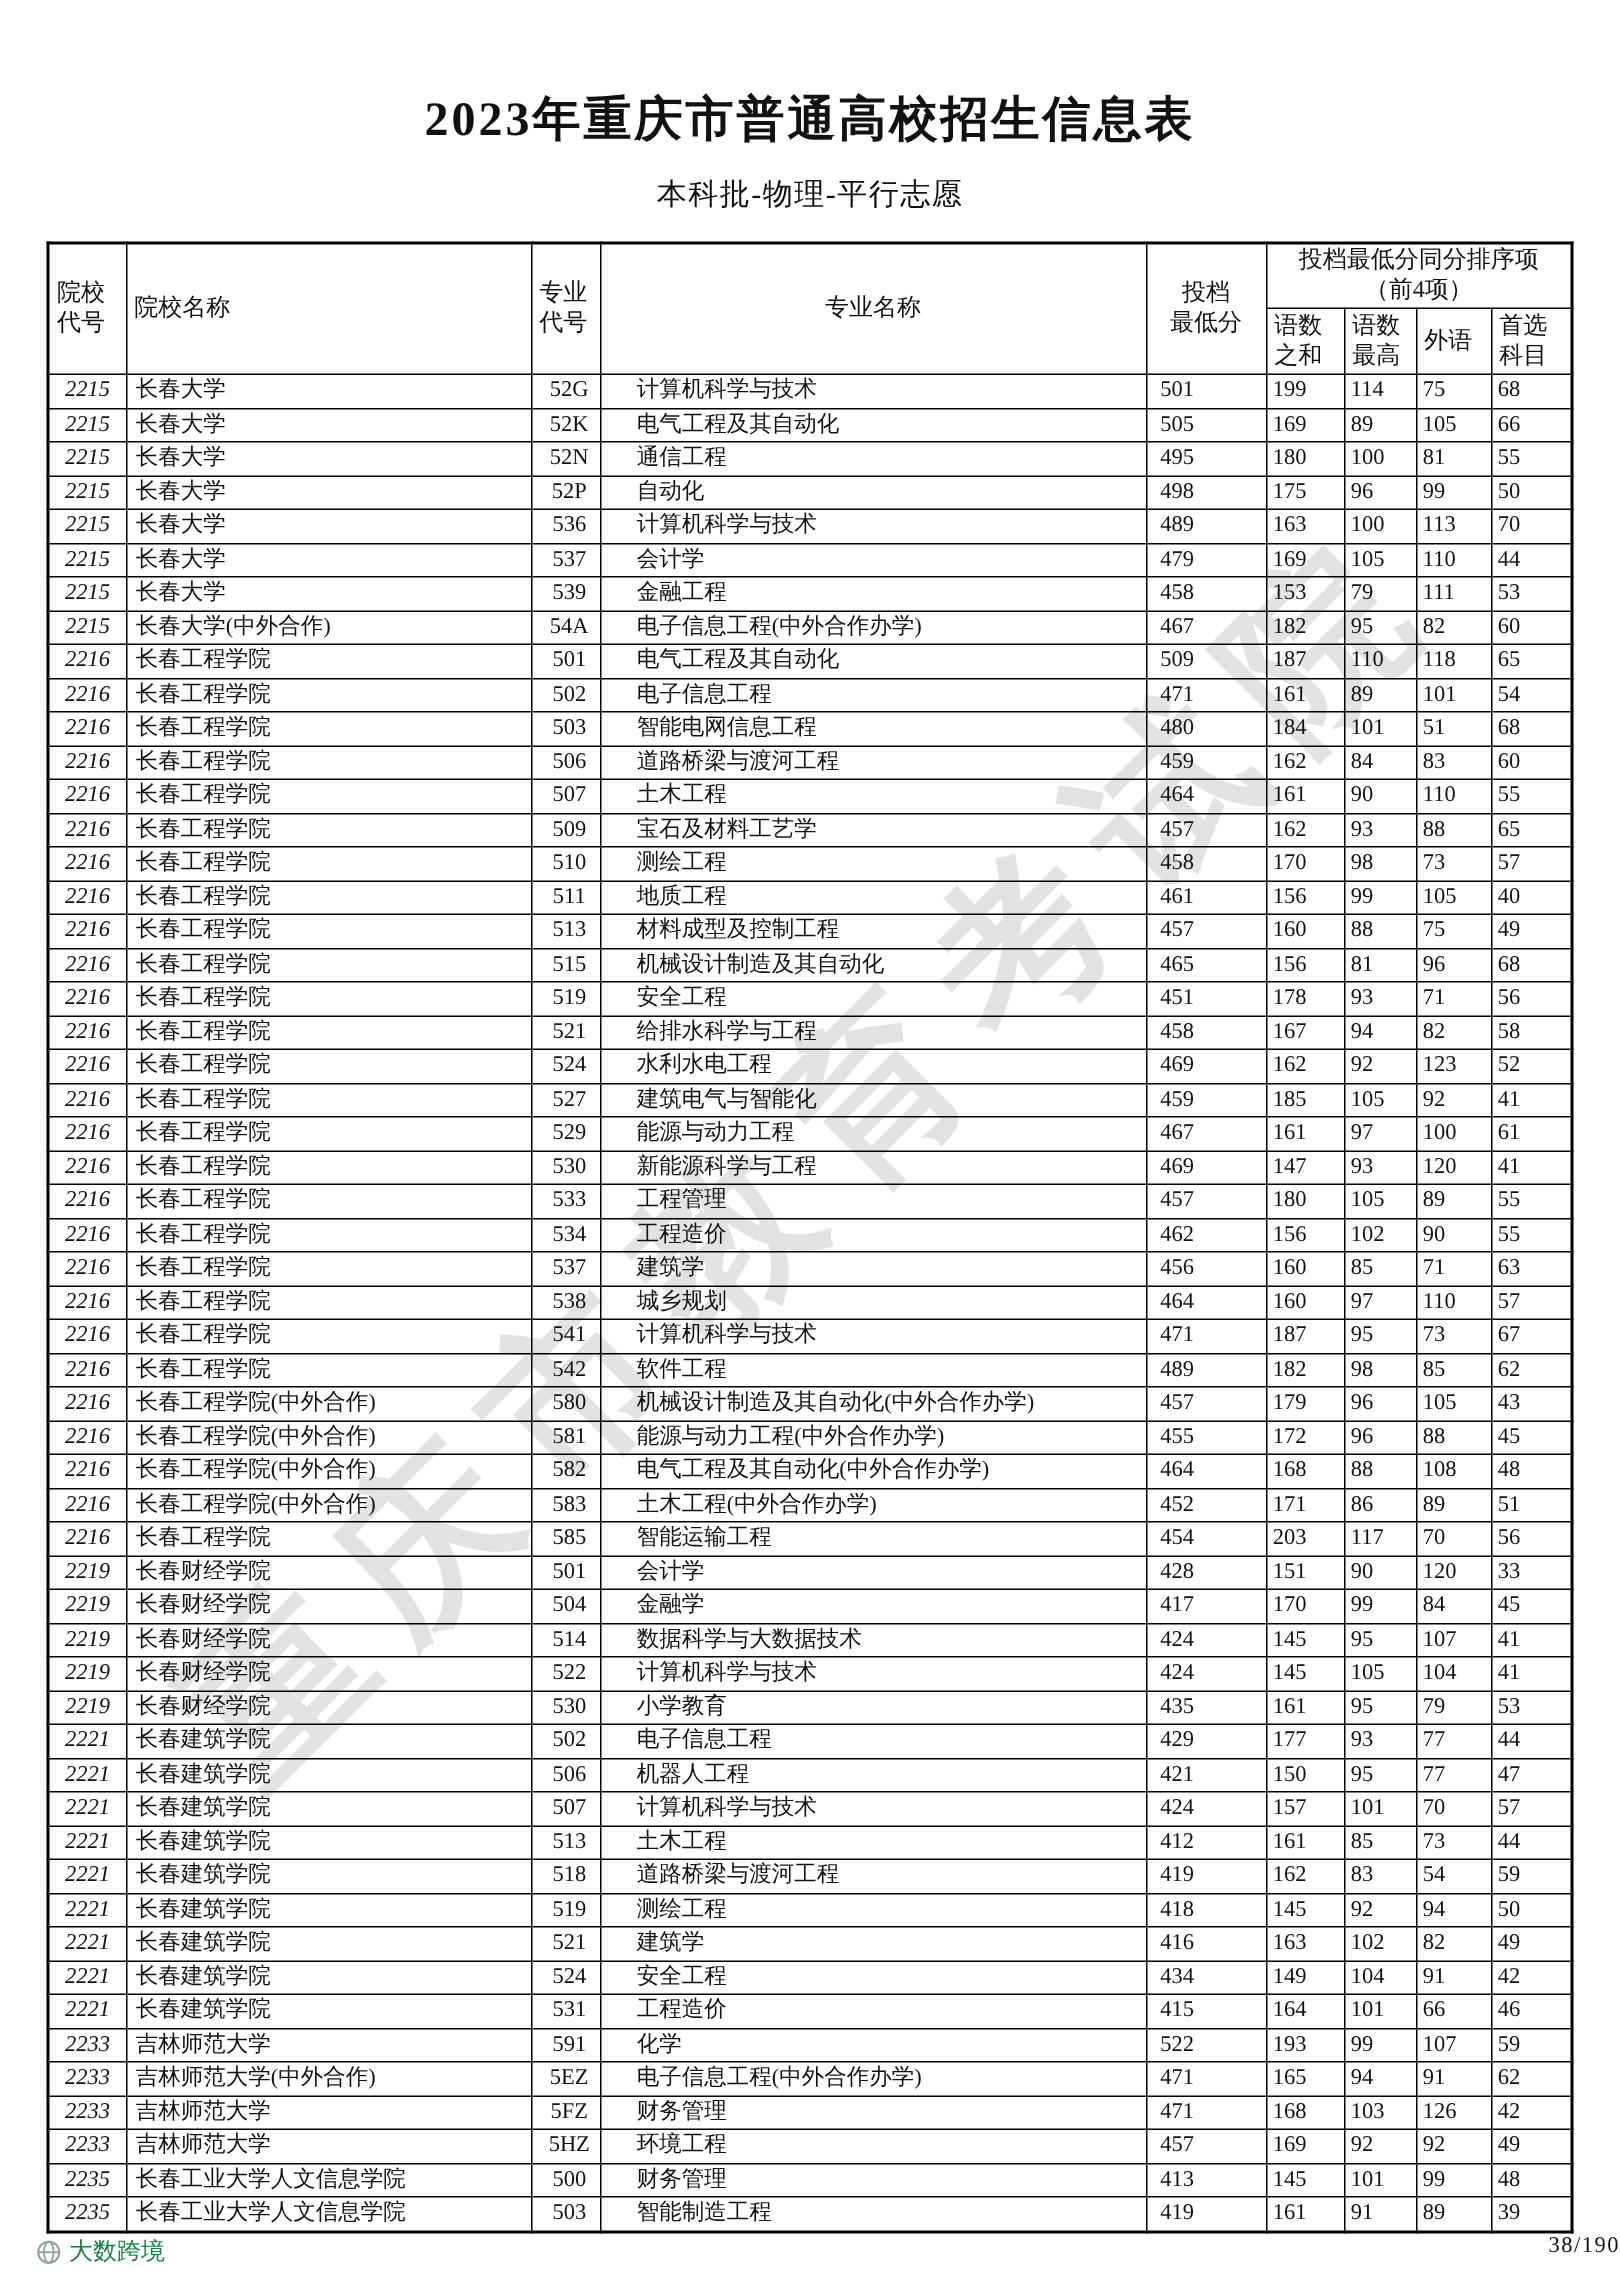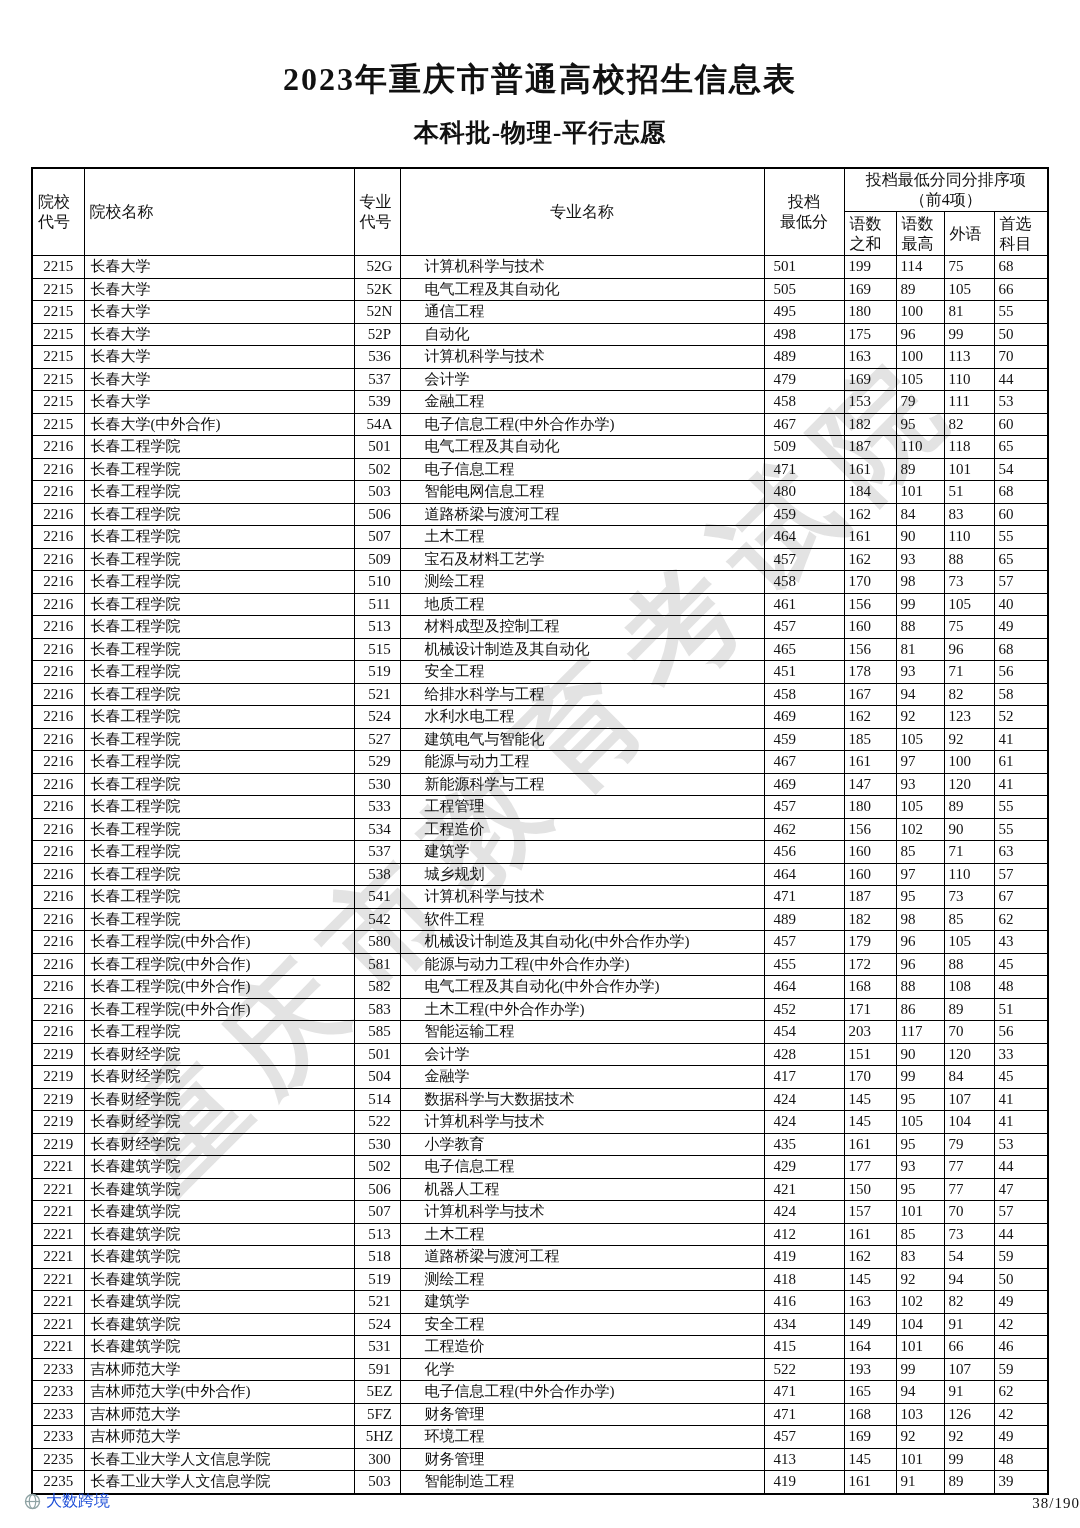--- a/index.html
+++ b/index.html
@@ -29,22 +29,22 @@
     margin:0;
     padding-top:58px;
     text-align:center;
     font-size:32px;
     font-weight:bold;
     letter-spacing:2px;
   }
   .subtitle{
     margin:14px 0 0 0;
     text-align:center;
-    font-size:25px;
-    font-weight:bold;
+    font-size:20px;
+    font-weight:normal;
     letter-spacing:1px;
   }
   table.grid{
     width:1016px;
     margin:18px auto 0 auto;
     border-collapse:collapse;
     table-layout:fixed;
     border:2px solid #000;
   }
   table.grid th, table.grid td{
@@ -65,37 +65,37 @@
   th.ct{text-align:center;}
   th.group{text-align:center;font-size:14px;}
   tbody td{
     height:21.5px;
     font-size:15px;
     line-height:1;
     padding:0 0 0 4px;
     text-align:left;
     vertical-align:middle;
   }
-  tbody td.c0{text-align:center;padding:0;}
+  tbody td.c0{text-align:center;padding:0;font-style:italic;}
   tbody td.c1{padding-left:6px;margin-left:45px;}
   tbody td.c2{padding-left:5px;text-align:center;}
   tbody td.c3{padding-left:24px;}
   tbody td.c4{padding-left:9px;}
   .pagenum{
     text-align:right;
     font-size:15px;
     letter-spacing:1px;
   }
   .logo{
     position:absolute;
     left:24px;bottom:16px;
     display:flex;
     align-items:center;
     gap:5px;
-    color:#1d4ed8;
+    color:#15803d;
     font-size:16px;
     font-family:"Liberation Sans","DejaVu Sans",sans-serif;
     z-index:1;
   }
   .logo-icon svg{display:block;}
 </style>
 </head>
 <body>
 
 <div class="page">
@@ -721,21 +721,21 @@
             <td class="c3">环境工程</td>
             <td class="c4">457</td>
             <td class="c5">169</td>
             <td class="c6">92</td>
             <td class="c7">92</td>
             <td class="c8">49</td>
           </tr>
           <tr>
             <td class="c0">2235</td>
             <td class="c1">长春工业大学人文信息学院</td>
-            <td class="c2">300</td>
+            <td class="c2">500</td>
             <td class="c3">财务管理</td>
             <td class="c4">413</td>
             <td class="c5">145</td>
             <td class="c6">101</td>
             <td class="c7">99</td>
             <td class="c8">48</td>
           </tr>
           <tr>
             <td class="c0">2235</td>
             <td class="c1">长春工业大学人文信息学院</td>

